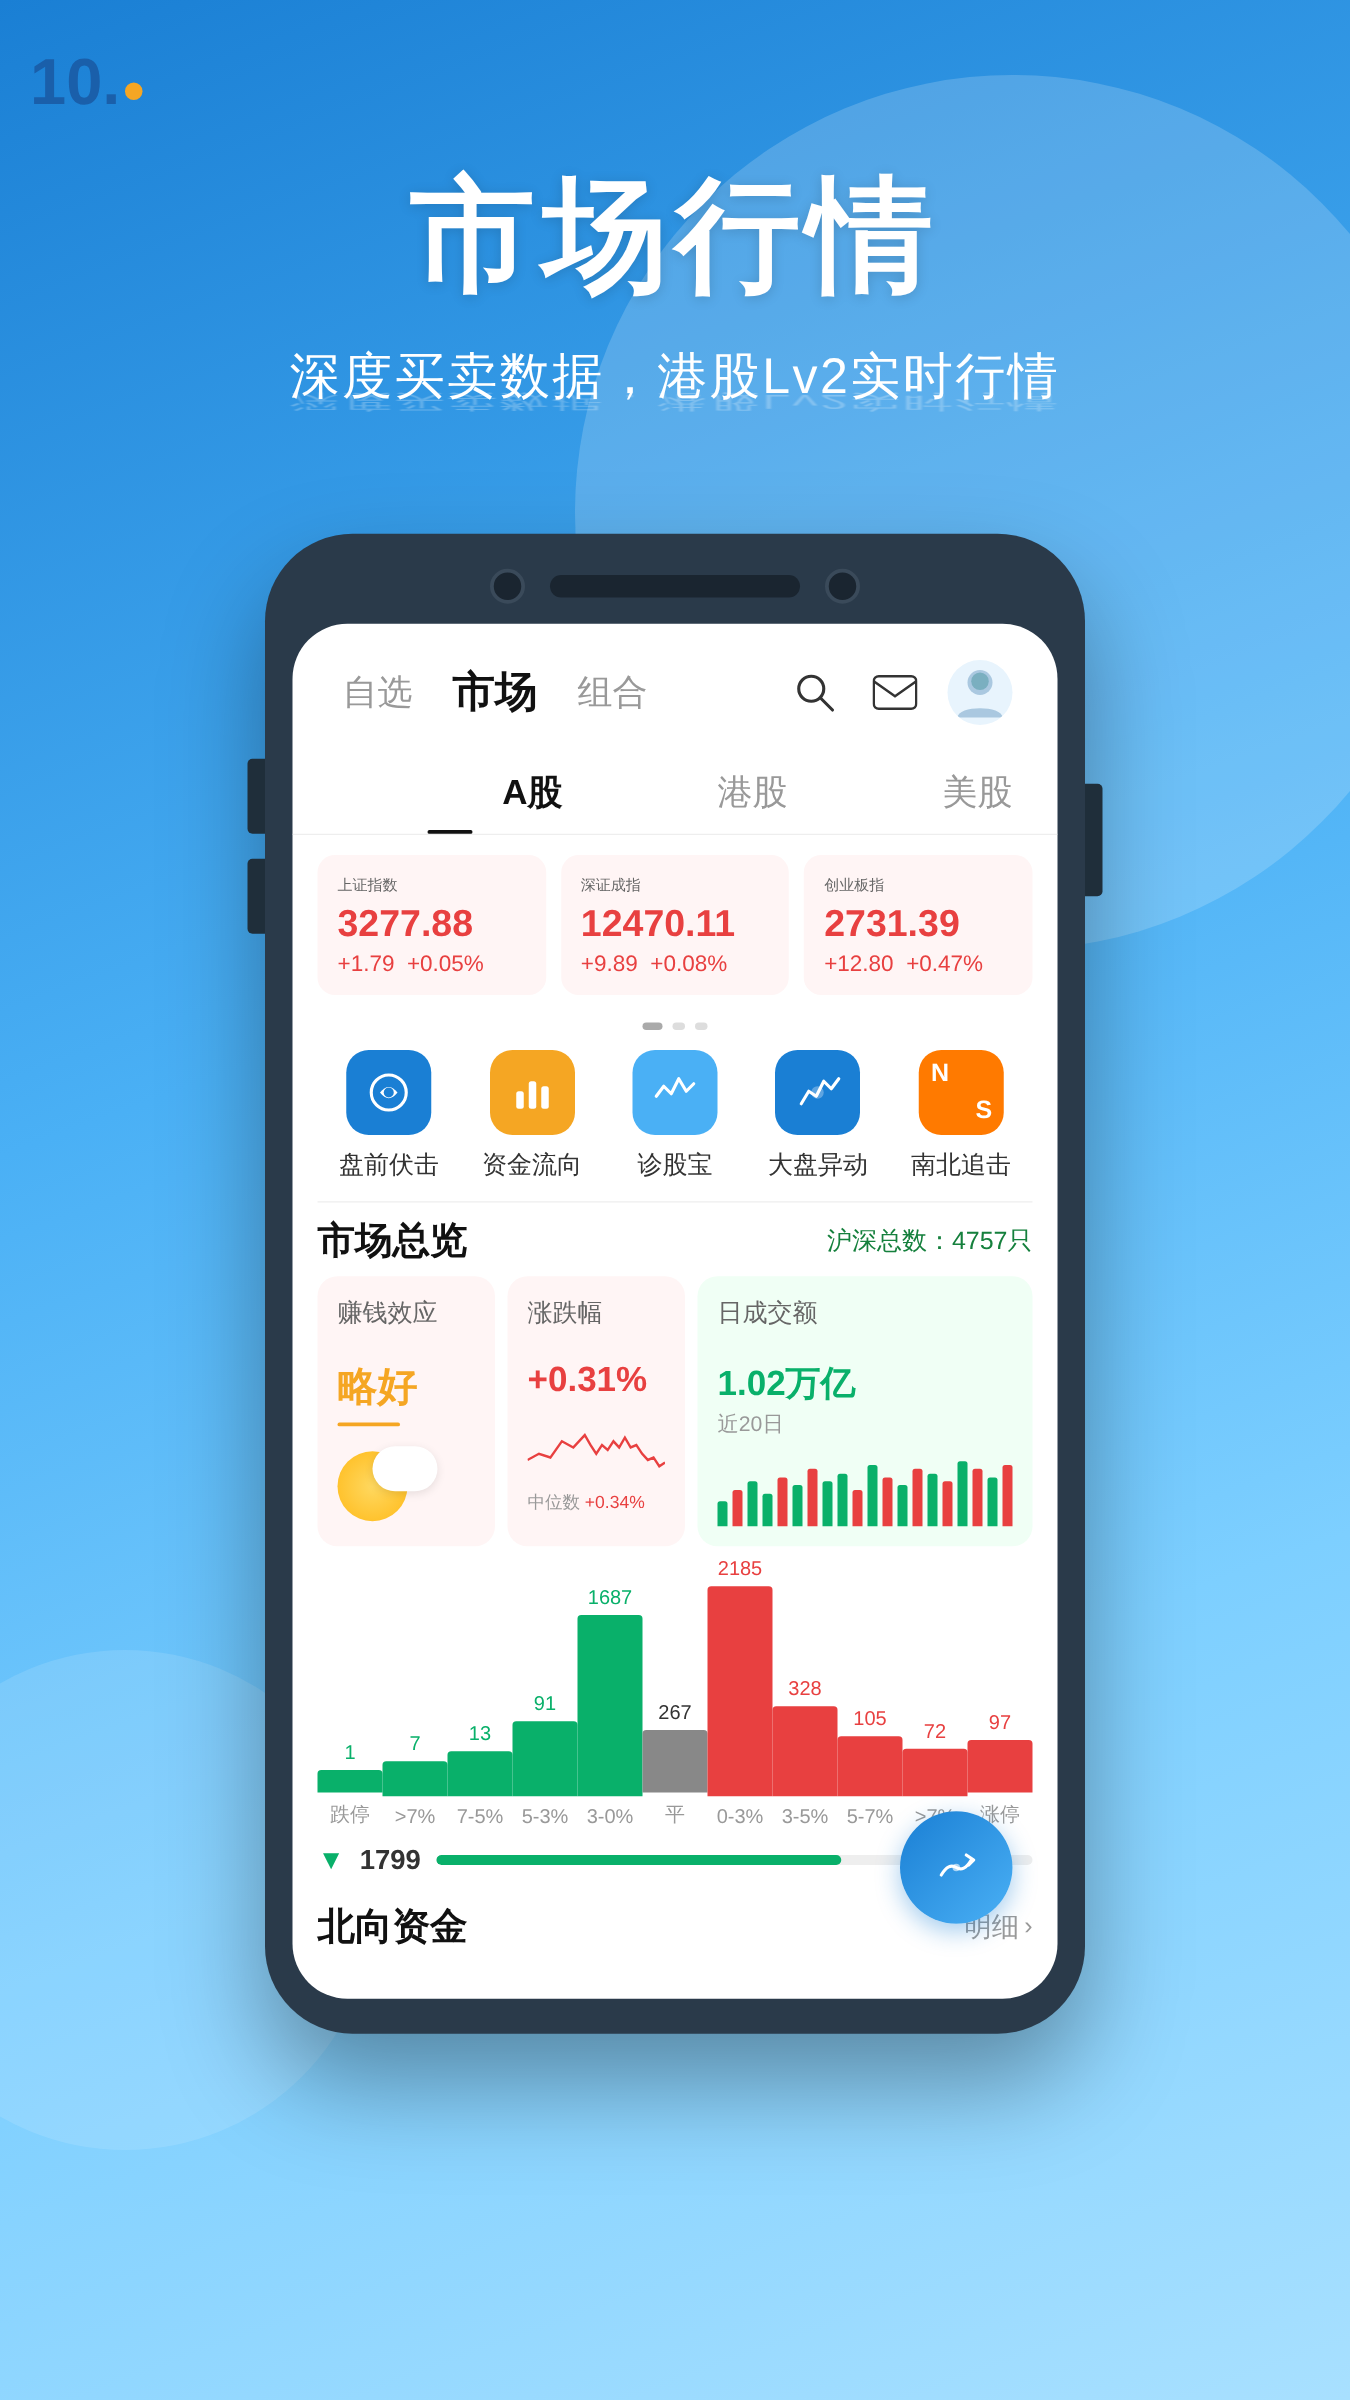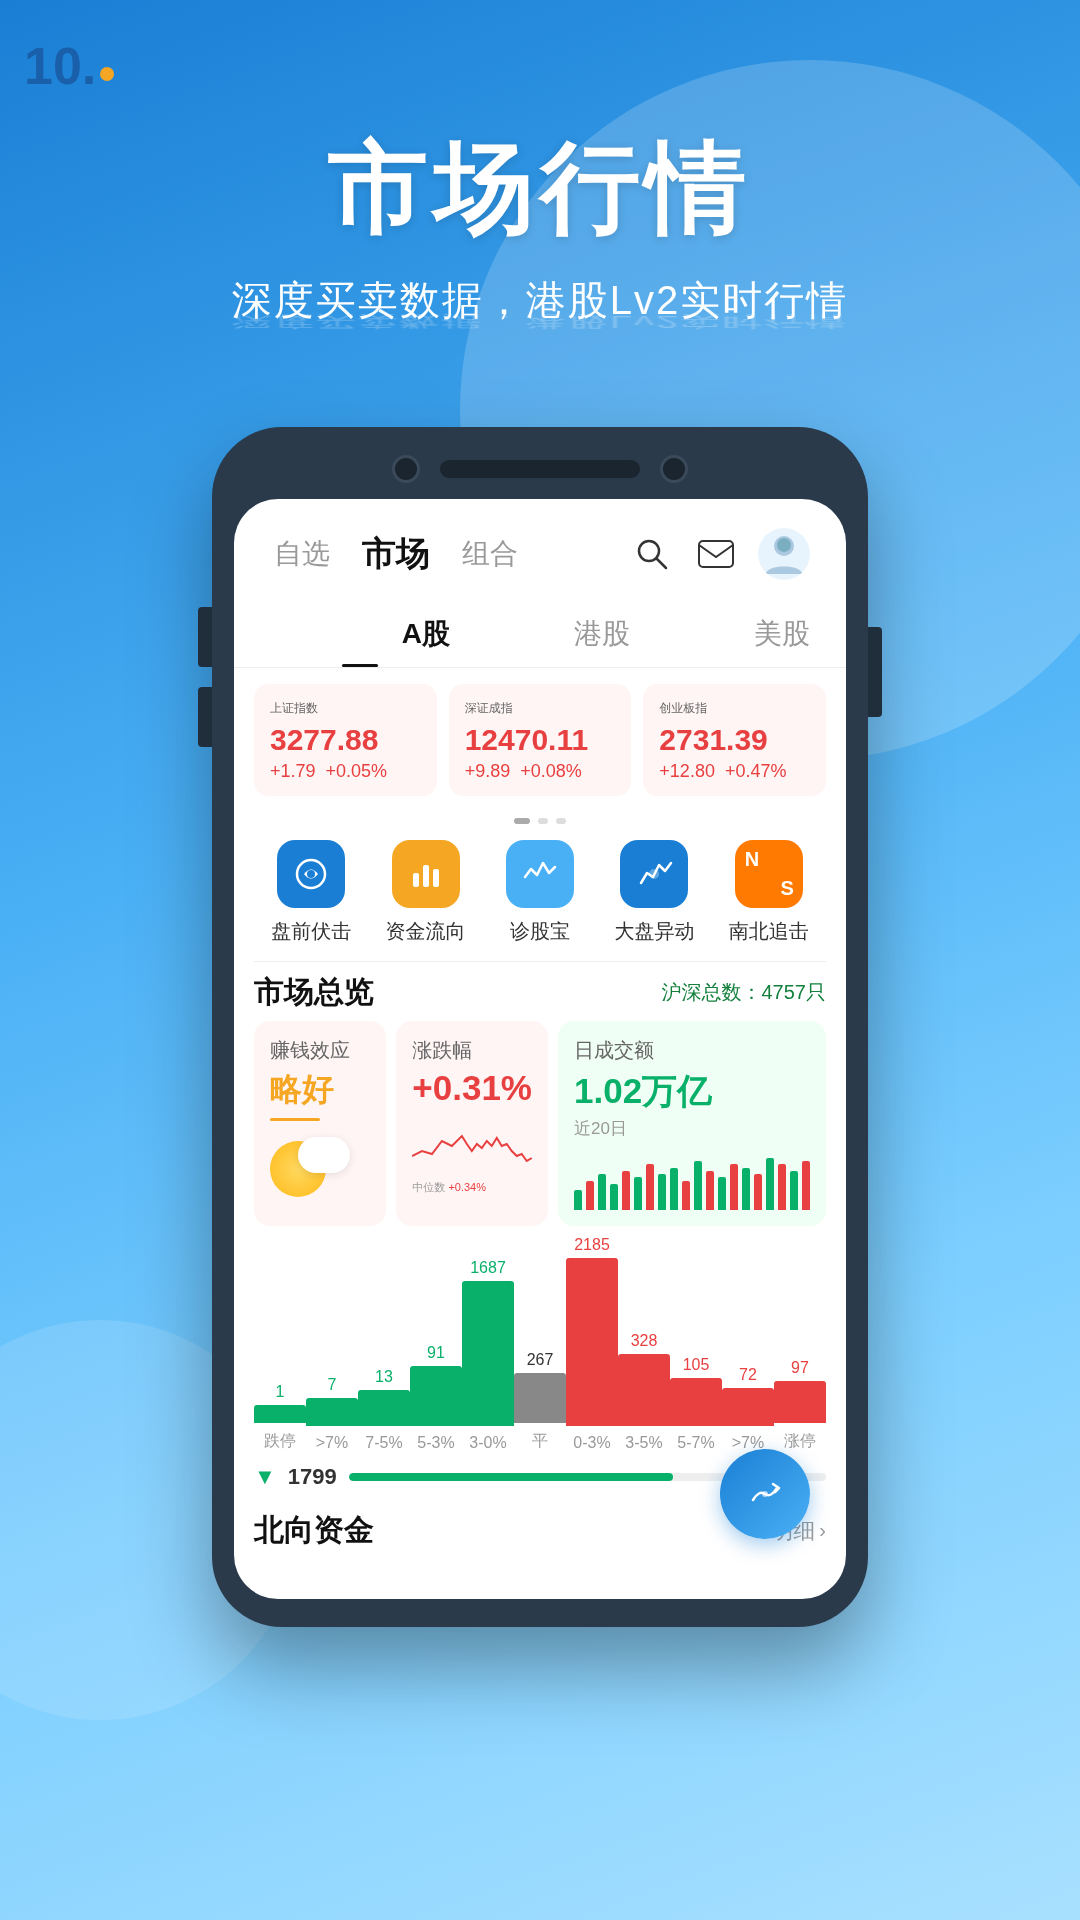--- a/index.html
+++ b/index.html
@@ -343,24 +343,24 @@
       border-radius: 16px;
       padding: 16px;
       min-height: 160px;
     }
     .ov-card.pink { background: #fff5f5; }
     .ov-card.pinklight { background: #fff5f5; }
     .ov-card.green { background: #f0fff5; }
     .ov-card-label {
       font-size: 20px;
       color: #666;
-      margin-bottom: 4px;
+      margin-bottom: 24px;
     }
     .ov-card-value {
-      font-size: 35px;
+      font-size: 28px;
       font-weight: 700;
     }
     .ov-card-value.red { color: #e84040; }
     .ov-card-value.green-val { color: #09b06a; }
     .ov-card-value.orange-val { color: #f5a623; }
     
     .sun-icon-wrapper {
       margin-top: 10px;
     }
     .sun-outer {
@@ -663,21 +663,21 @@
         </div>
 
         <div class="ov-card pinklight">
           <div class="ov-card-label">涨跌幅</div>
           <div class="ov-card-value red">+0.31%</div>
           <div class="sparkline-wrapper">
             <svg class="sparkline-svg" viewBox="0 0 120 60" fill="none" preserveAspectRatio="none">
               <polyline points="0,40 10,35 20,38 30,25 40,30 50,20 55,28 60,35 65,28 70,32 75,25 80,30 85,22 90,30 95,28 100,35 105,40 110,38 115,45 120,42" stroke="#e84040" stroke-width="2" fill="none"></polyline>
             </svg>
           </div>
-          <div style="font-size:11px;color:#999;">中位数 <span style="color:#e84040;">+0.34%</span></div>
+          <div style="font-size:14px;color:#999;">中位数 <span style="color:#e84040;">+0.34%</span></div>
         </div>
 
         <div class="ov-card green">
           <div class="ov-card-label">日成交额</div>
           <div class="ov-card-value green-val">1.02万亿</div>
           <div style="font-size:17px;color:#999;margin-top:2px;">近20日</div>
           <div class="mini-bars" id="mini-bars-container">
               <div class="mini-bar green" style="height: 20px;"></div>
               <div class="mini-bar red" style="height: 29px;"></div>
               <div class="mini-bar green" style="height: 36px;"></div>

